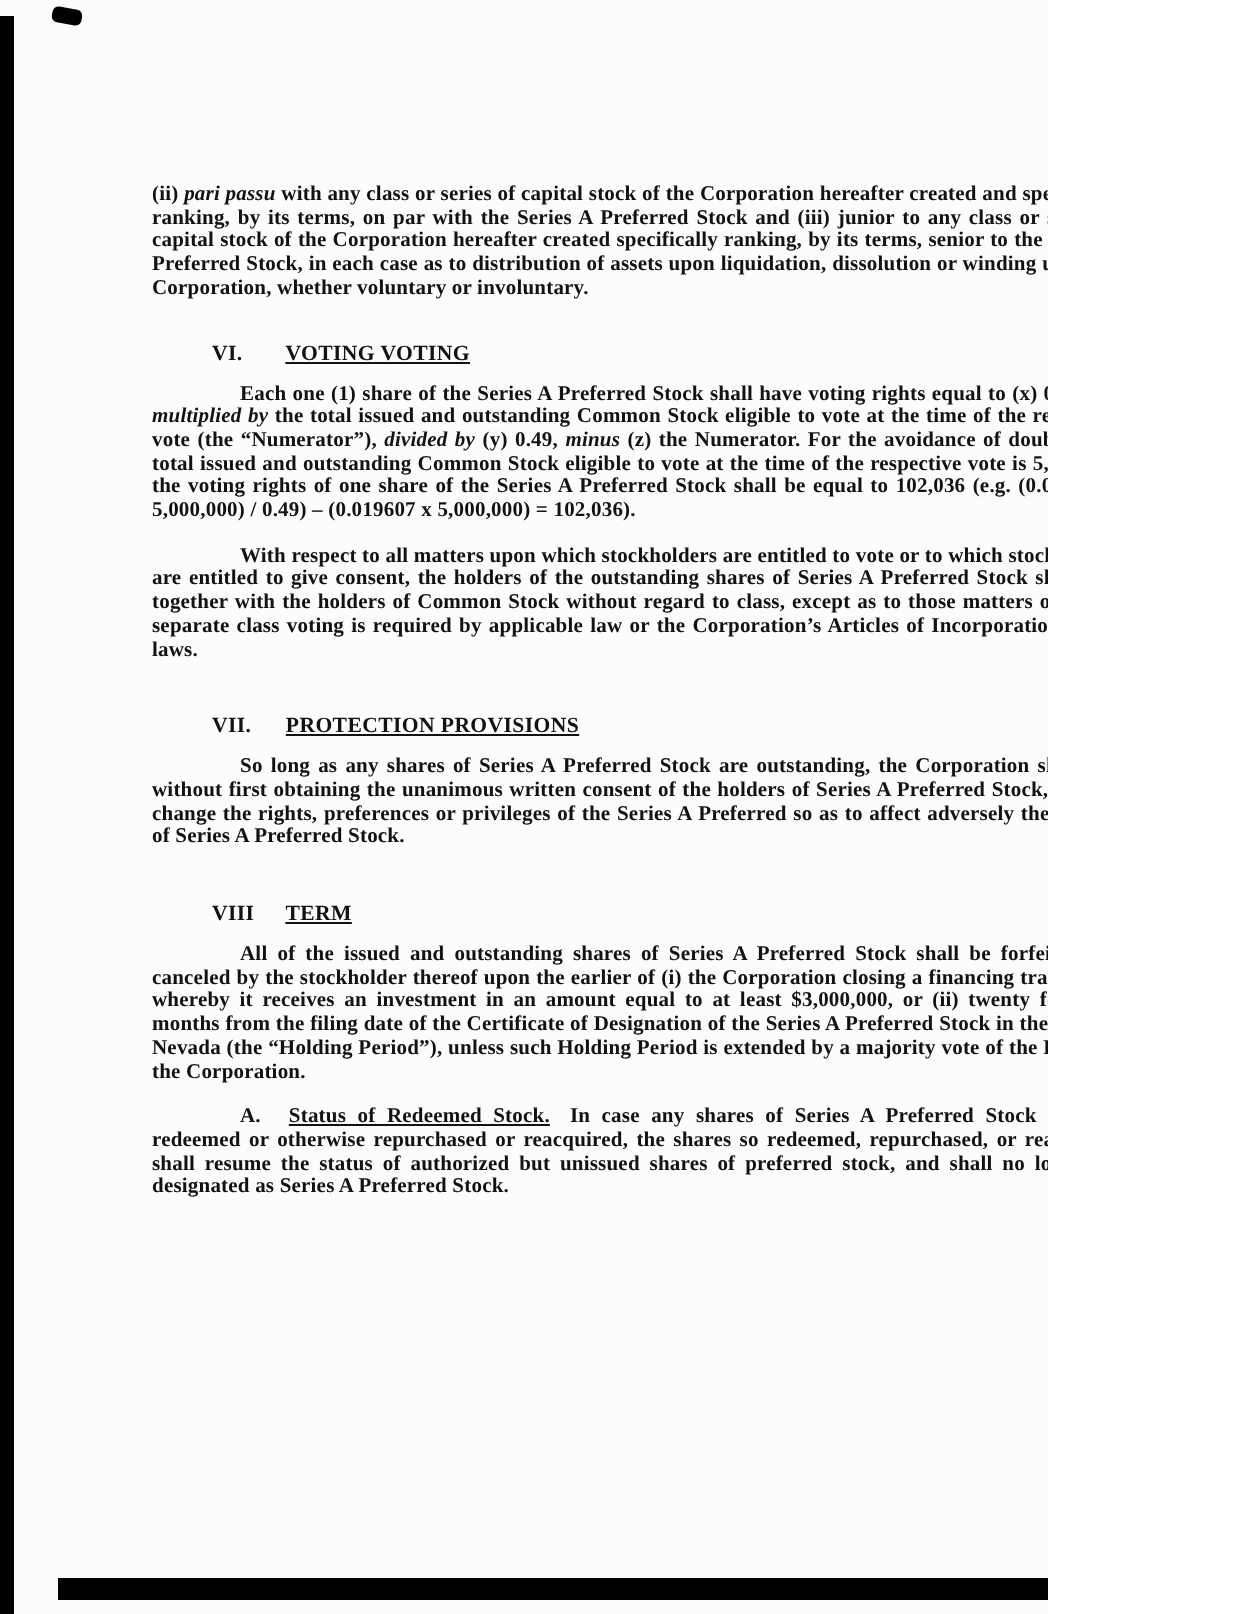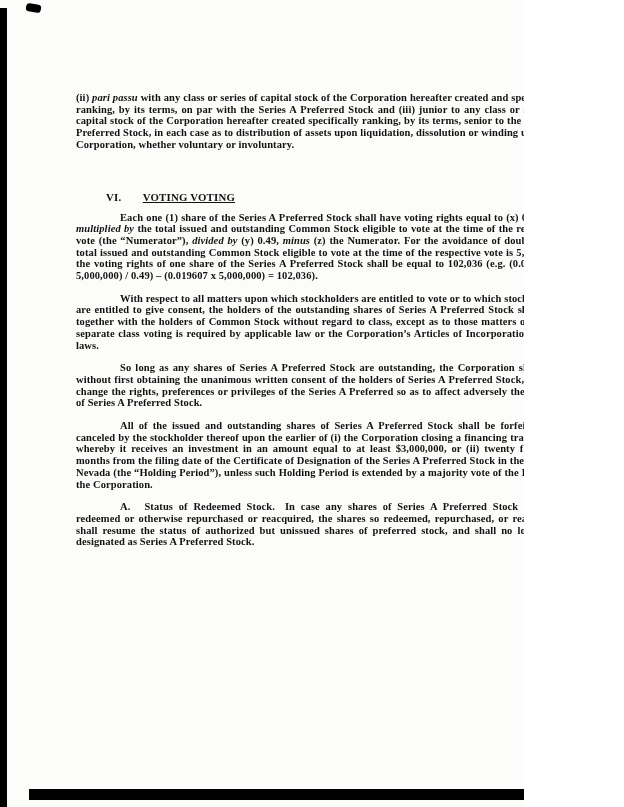--- a/index.html
+++ b/index.html
@@ -38,24 +38,24 @@
     letter-spacing: 0.1px;
   }
   .para.indent { text-indent: 44px; }
   .heading {
     margin: 20px 0 9px 30px;
     font-size: 10.8px;
     font-weight: 700;
     letter-spacing: 0.2px;
   }
   .heading.gap-lg { margin-top: 26px; }
-  .heading .num { display: inline-block; width: 34px; margin-top: 20px; }
+  .heading .num { display: inline-block; width: 34px; }
   .heading .title { text-decoration: underline; }
   .sub-label { margin-right: 14px; }
-  .sub-title { margin-right: 10px; }
+  .sub-title { text-decoration: underline; margin-right: 10px; }
   .para i { font-style: italic; }
 </style>
 </head>
 <body>
 
 <div class="page">
 
   <div class="scan-mark left-strip"></div>
   <div class="scan-mark topleft-blob"></div>
   <div class="scan-mark right-strip"></div>
@@ -65,22 +65,30 @@
 
     <p class="para">(ii) <i>pari passu</i> with any class or series of capital stock of the Corporation hereafter created and specifically ranking, by its terms, on par with the Series A Preferred Stock and (iii) junior to any class or series of capital stock of the Corporation hereafter created specifically ranking, by its terms, senior to the Series A Preferred Stock, in each case as to distribution of assets upon liquidation, dissolution or winding up of the Corporation, whether voluntary or involuntary.</p>
 
     <div class="heading">
       <span class="num">VI.</span>
       <span class="title">VOTING VOTING</span>
     </div>
     <p class="para indent">Each one (1) share of the Series A Preferred Stock shall have voting rights equal to (x) 0.019607 <i>multiplied by</i> the total issued and outstanding Common Stock eligible to vote at the time of the respective vote (the “Numerator”), <i>divided by</i> (y) 0.49, <i>minus</i> (z) the Numerator.  For the avoidance of doubt, if the total issued and outstanding Common Stock eligible to vote at the time of the respective vote is 5,000,000, the voting rights of one share of the Series A Preferred Stock shall be equal to 102,036 (e.g. (0.019607 x 5,000,000) / 0.49) – (0.019607 x 5,000,000) = 102,036).</p>
     <p class="para indent">With respect to all matters upon which stockholders are entitled to vote or to which stockholders are entitled to give consent, the holders of the outstanding shares of Series A Preferred Stock shall vote together with the holders of Common Stock without regard to class, except as to those matters on which separate class voting is required by applicable law or the Corporation’s Articles of Incorporation or by-laws.</p>
 
+    <div class="heading gap-lg">
+      <span class="num">VII.</span>
+      <span class="title">PROTECTION PROVISIONS</span>
+    </div>
     <p class="para indent">So long as any shares of Series A Preferred Stock are outstanding, the Corporation shall not, without first obtaining the unanimous written consent of the holders of Series A Preferred Stock, alter or change the rights, preferences or privileges of the Series A Preferred so as to affect adversely the holders of Series A Preferred Stock.</p>
 
+    <div class="heading gap-lg">
+      <span class="num">VIII</span>
+      <span class="title">TERM</span>
+    </div>
     <p class="para indent">All of the issued and outstanding shares of Series A Preferred Stock shall be forfeited and canceled by the stockholder thereof upon the earlier of (i) the Corporation closing a financing transaction whereby it receives an investment in an amount equal to at least $3,000,000, or (ii) twenty four (24) months from the filing date of the Certificate of Designation of the Series A Preferred Stock in the State of Nevada (the “Holding Period”), unless such Holding Period is extended by a majority vote of the Board of the Corporation.</p>
 
     <p class="para indent">
       <span class="sub-label">A.</span><span class="sub-title">Status of Redeemed Stock.</span><span>In case any shares of Series A Preferred Stock shall be redeemed or otherwise repurchased or reacquired, the shares so redeemed, repurchased, or reacquired shall resume the status of authorized but unissued shares of preferred stock, and shall no longer be designated as Series A Preferred Stock.</span>
     </p>
 
   </div>
 </div>
 
 </body></html>

